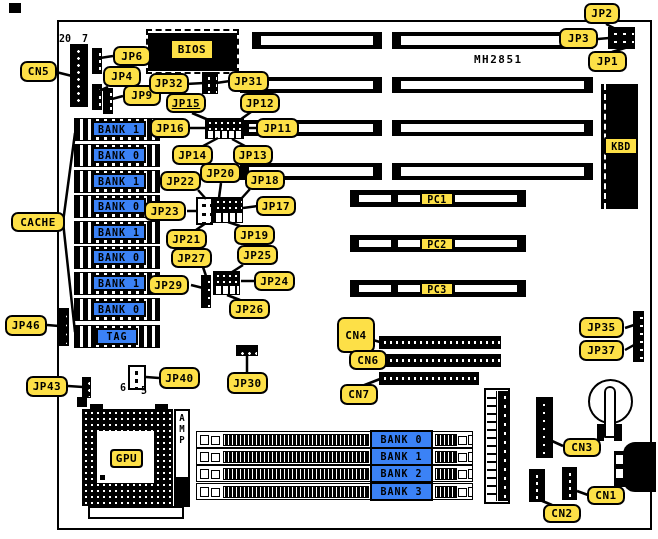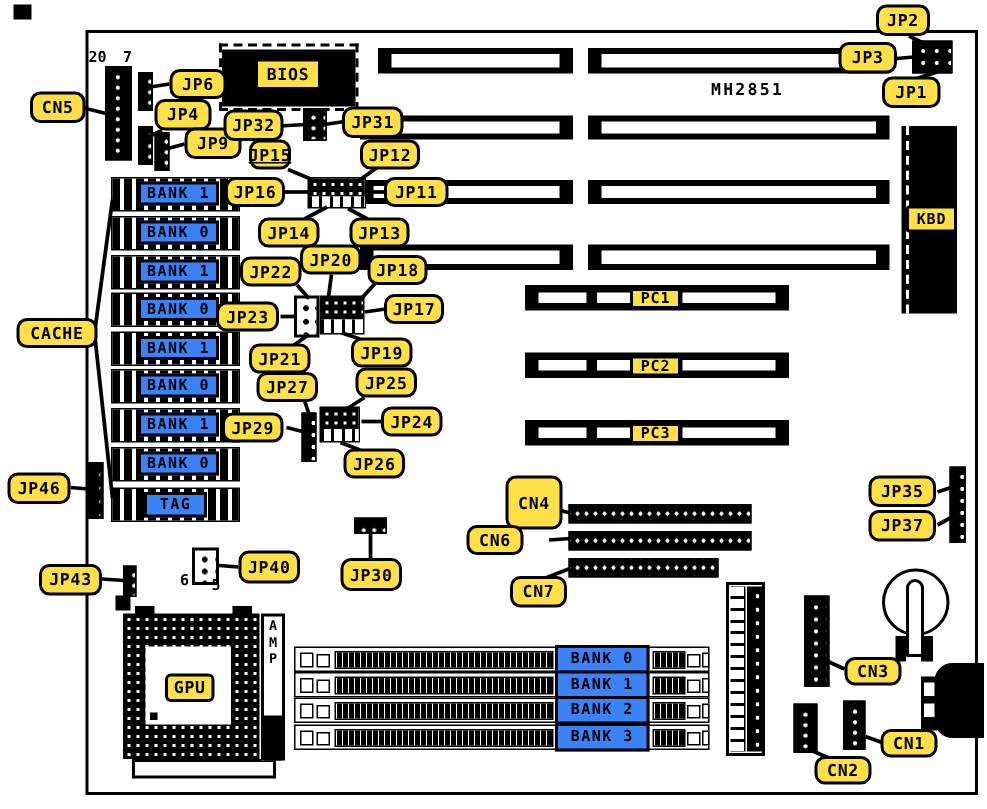--- a/index.html
+++ b/index.html
@@ -116,21 +116,21 @@
   <div class="abs" style="left:148px;top:33px;width:89px;height:38px;background:#000;z-index:3;"></div>
   <div class="lbl sq" style="left:170px;top:39px;width:44px;height:21px;border-radius:2px;">BIOS</div>
 
   <div class="dots" style="left:202px;top:72px;width:16px;height:22px;background-size:8px 7px;"></div>
   <div class="h2" style="left:205px;top:118px;width:39px;height:21px;">
       <div class="t"></div>
       <div class="b"></div>
     </div>
   <div class="lbl" style="left:149px;top:73px;width:40px;height:21px;">JP32</div>
   <div class="lbl" style="left:228px;top:71px;width:41px;height:21px;">JP31</div>
-  <div class="lbl" style="left:166px;top:93px;width:28px;height:20px;text-decoration:underline;">JP15</div>
+  <div class="lbl" style="left:166px;top:93px;width:40px;height:20px;text-decoration:underline;">JP15</div>
   <div class="lbl" style="left:240px;top:93px;width:40px;height:20px;">JP12</div>
   <div class="lbl" style="left:150px;top:118px;width:40px;height:20px;">JP16</div>
   <div class="lbl" style="left:256px;top:118px;width:43px;height:20px;">JP11</div>
   <div class="lbl" style="left:172px;top:145px;width:41px;height:20px;">JP14</div>
   <div class="lbl" style="left:233px;top:145px;width:40px;height:20px;">JP13</div>
 
   <div class="inv" style="left:196px;top:197px;width:17px;height:28px;background-size:8px 9px;"></div>
   <div class="h2" style="left:213px;top:197px;width:30px;height:26px;">
       <div class="t"></div>
       <div class="b"></div>
@@ -239,21 +239,21 @@
     <div class="s" style="left:9px;width:32px;"></div>
       <div class="s" style="left:48px;width:24px;"></div>
       <div class="s" style="left:105px;width:62px;"></div>
   </div>
   <div class="lbl sq" style="left:420px;top:282px;width:34px;height:14px;font-size:10px;border-radius:2px;">PC3</div>
 
   <div class="dots" style="left:379px;top:336px;width:122px;height:13px;background-size:6px 7px;"></div>
   <div class="dots" style="left:379px;top:354px;width:122px;height:13px;background-size:6px 7px;"></div>
   <div class="dots" style="left:379px;top:372px;width:100px;height:13px;background-size:6px 7px;"></div>
   <div class="lbl" style="left:337px;top:317px;width:38px;height:36px;">CN4</div>
-  <div class="lbl" style="left:311px;top:350px;width:38px;height:20px;">CN6</div>
+  <div class="lbl" style="left:349px;top:350px;width:38px;height:20px;">CN6</div>
   <div class="lbl" style="left:340px;top:384px;width:38px;height:21px;">CN7</div>
 
   <div class="dots" style="left:633px;top:311px;width:11px;height:51px;background-size:11px 8px;"></div>
   <div class="lbl" style="left:579px;top:317px;width:45px;height:21px;">JP35</div>
   <div class="lbl" style="left:579px;top:340px;width:45px;height:21px;">JP37</div>
 
   <div class="abs" style="left:90px;top:404px;width:13px;height:6px;background:#000;z-index:2;"></div>
   <div class="abs" style="left:155px;top:404px;width:13px;height:6px;background:#000;z-index:2;"></div>
   <div class="abs" style="left:82px;top:409px;width:91px;height:97px;background-color:#000;z-index:2;
               background-image:radial-gradient(circle,#fff 1px,transparent 1.2px);background-size:6px 6px;background-position:1px 1px;"></div>

